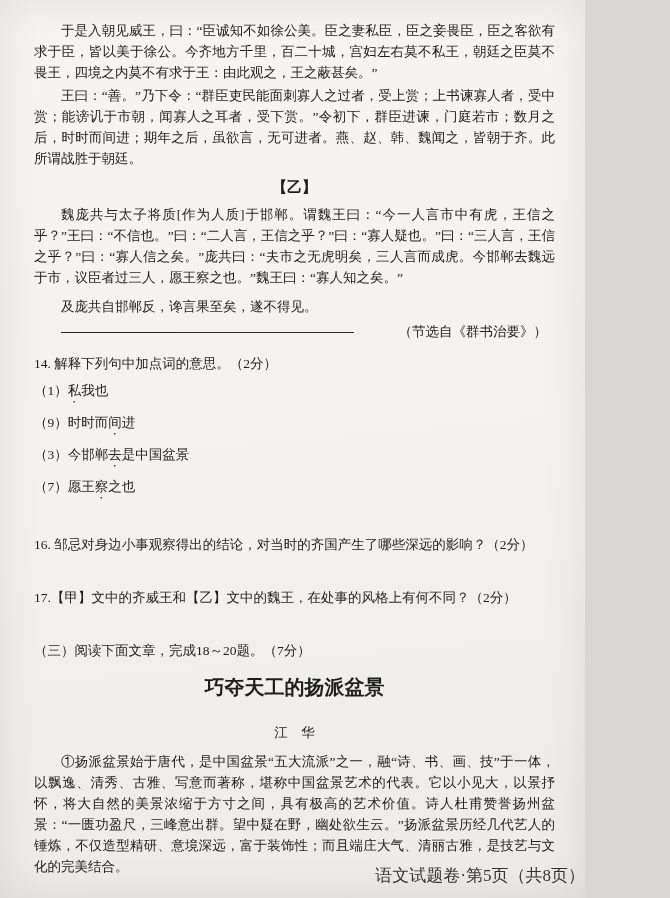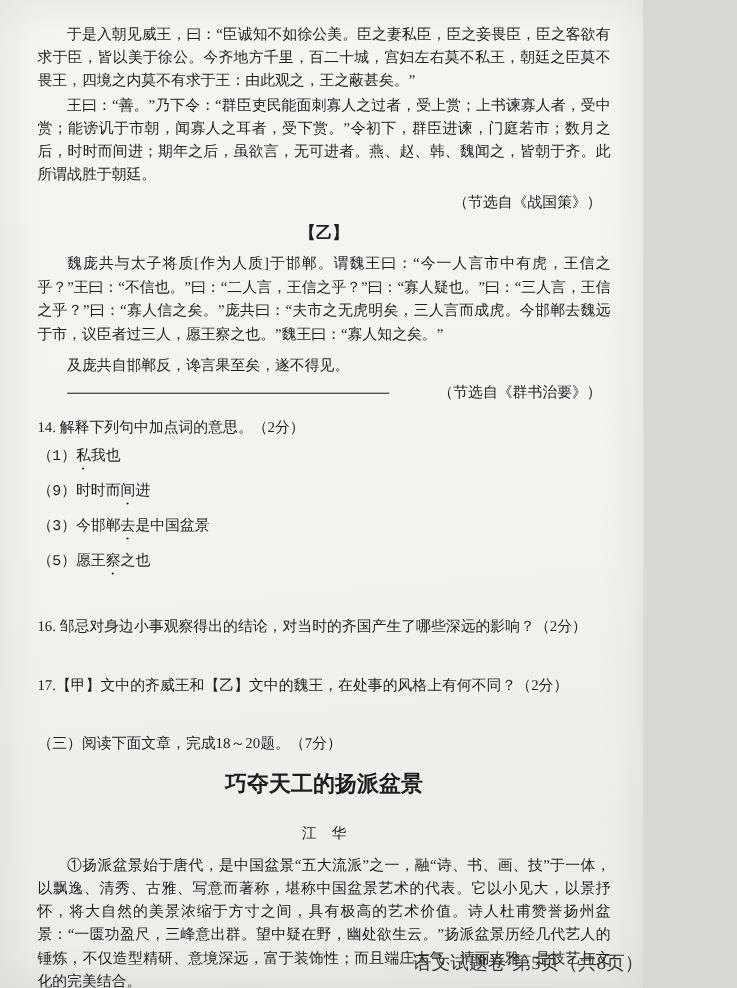--- a/index.html
+++ b/index.html
@@ -55,21 +55,21 @@
   .ul-span {
     border-bottom: 1.3px solid #2a2a2a;
     padding-right: 36px;
     padding-bottom: 18px;
   }
   .q {
     font-size: 13.5px;
     line-height: 1.56;
   }
   .q-stem { margin-top: 11px; }
-  .q-item { margin-top: 6px; font-family: Liberation Mono, monospace; }
+  .q-item { margin-top: 6px; }
   .gap-md { margin-top: 26px; }
   .gap-lg { margin-top: 32px; }
   .emph {
     -webkit-text-emphasis: filled dot;
     -webkit-text-emphasis-position: under;
     text-emphasis: filled dot;
     text-emphasis-position: under right;
   }
   .essay-title {
     text-align: center;
@@ -95,34 +95,33 @@
     color: #333;
   }
 </style>
 </head>
 <body>
 
 <div class="page">
 
   <p class="para">于是入朝见威王，曰：“臣诚知不如徐公美。臣之妻私臣，臣之妾畏臣，臣之客欲有求于臣，皆以美于徐公。今齐地方千里，百二十城，宫妇左右莫不私王，朝廷之臣莫不畏王，四境之内莫不有求于王：由此观之，王之蔽甚矣。”</p>
   <p class="para">王曰：“善。”乃下令：“群臣吏民能面刺寡人之过者，受上赏；上书谏寡人者，受中赏；能谤讥于市朝，闻寡人之耳者，受下赏。”令初下，群臣进谏，门庭若市；数月之后，时时而间进；期年之后，虽欲言，无可进者。燕、赵、韩、魏闻之，皆朝于齐。此所谓战胜于朝廷。</p>
-  <p class="source">（节选自《战国策》）</p>
 
   <p class="center-label">【乙】</p>
 
   <p class="para">魏庞共与太子将质[作为人质]于邯郸。谓魏王曰：“今一人言市中有虎，王信之乎？”王曰：“不信也。”曰：“二人言，王信之乎？”曰：“寡人疑也。”曰：“三人言，王信之乎？”曰：“寡人信之矣。”庞共曰：“夫市之无虎明矣，三人言而成虎。今邯郸去魏远于市，议臣者过三人，愿王察之也。”魏王曰：“寡人知之矣。”</p>
   <p class="underline-para"><span class="ul-span">及庞共自邯郸反，谗言果至矣，遂不得见。</span></p>
   <p class="source">（节选自《群书治要》）</p>
 
   <div>
     <p class="q q-stem">14. 解释下列句中加点词的意思。（2分）</p>
     <p class="q q-item"><span>（1）</span><span class="emph">私</span><span>我也</span></p>
     <p class="q q-item"><span>（9）时时而</span><span class="emph">间</span><span>进</span></p>
     <p class="q q-item"><span>（3）今邯郸</span><span class="emph">去</span><span>是中国盆景</span></p>
-    <p class="q q-item"><span>（5）愿王</span><span class="emph">察</span><span>之也</span></p>
+    <p class="q q-item"><span>（7）愿王</span><span class="emph">察</span><span>之也</span></p>
   </div>
 
 
   <p class="q gap-lg">16. 邹忌对身边小事观察得出的结论，对当时的齐国产生了哪些深远的影响？（2分）</p>
 
   <p class="q gap-lg">17.【甲】文中的齐威王和【乙】文中的魏王，在处事的风格上有何不同？（2分）</p>
 
   <div>
     <p class="q gap-lg">（三）阅读下面文章，完成18～20题。（7分）</p>
     <p class="essay-title">巧夺天工的扬派盆景</p>

